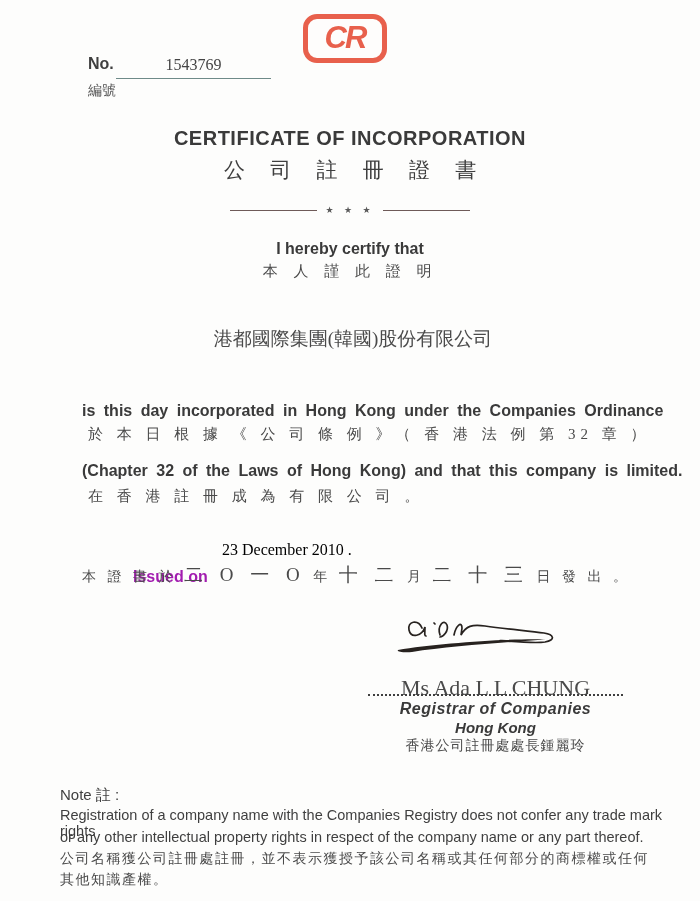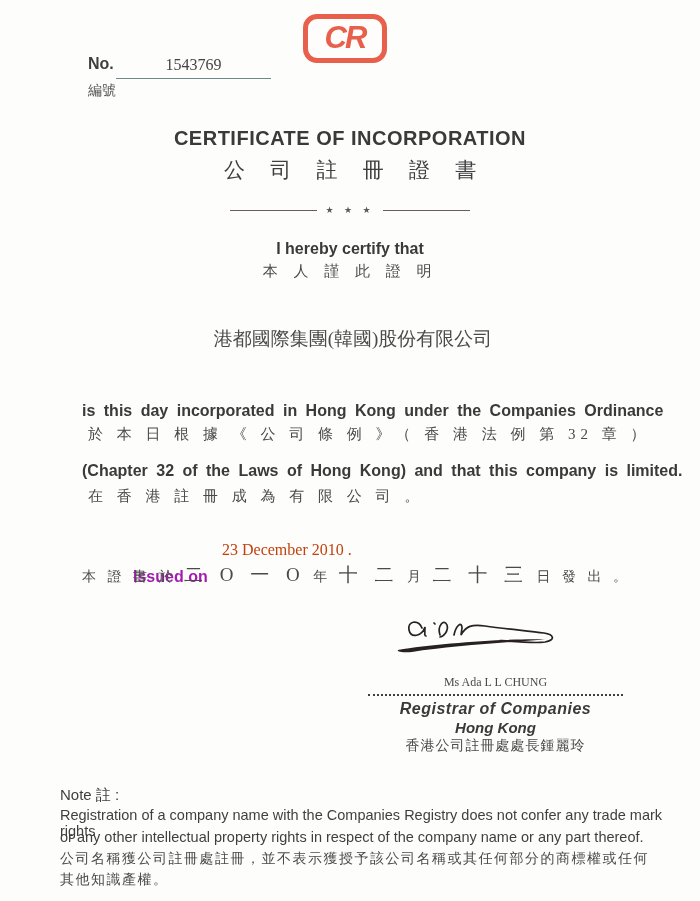--- a/index.html
+++ b/index.html
@@ -56,27 +56,27 @@
   .company-zh { top: 326px; font-family: "Liberation Serif", serif; font-size: 19px; color: #4a4a4a; margin-left: 6px; }
 
   .body-en { font-weight: bold; font-size: 16px; color: #3a3a3a; word-spacing: 4px; left: 82px; }
   .body-zh { font-size: 15px; color: #4a4a4a; font-family: "Liberation Serif", serif; letter-spacing: 5px; left: 88px; }
   .b1en { top: 402px; }
   .b1zh { top: 425px; }
   .b2en { top: 462px; }
   .b2zh { top: 487px; }
 
   .issued-label { top: 568px; left: 133px; font-weight: bold; font-size: 16px; color: #a21caf; }
-  .issued-date { top: 541px; left: 222px; font-family: "Liberation Serif", serif; font-size: 16px; color: #c2410c; }
+  .issued-date { top: 541px; left: 222px; font-family: "Liberation Serif", serif; font-size: 16px; color: #000000; }
   .issued-zh { top: 562px; left: 82px; font-family: "Liberation Serif", serif; color: #4a4a4a; font-size: 14px; letter-spacing: 4px; }
   .issued-zh .big { font-size: 19px; letter-spacing: 6px; }
 
   
   .signature { top: 612px; left: 392px; }
-  .signatory-name { top: 675px; left: 368px; width: 255px; text-align: center; font-family: "Liberation Serif", serif; font-size: 12px; color: #4a4a4a; }
+  .signatory-name { top: 675px; left: 368px; width: 255px; text-align: center; font-family: "Liberation Serif", serif; font-size: 22px; color: #4a4a4a; }
   .dotted-line { top: 688px; left: 368px; width: 255px; border-bottom: 2.5px dotted #3f3f3f; height: 8px; }
   .reg-title1 { top: 700px; left: 368px; width: 255px; text-align: center; font-weight: bold; font-style: italic; font-size: 16px; color: #3a3a3a; letter-spacing: 0.5px; }
   .reg-title2 { top: 719px; left: 368px; width: 255px; text-align: center; font-weight: bold; font-style: italic; font-size: 15px; color: #3a3a3a; }
   .reg-zh { top: 737px; left: 368px; width: 255px; text-align: center; font-family: "Liberation Serif", serif; font-size: 14px; color: #4a4a4a; letter-spacing: 1px; }
 
   
   .note-label { top: 786px; left: 60px; font-size: 15px; color: #3f3f3f; }
   .note-en1 { top: 807px; left: 60px; font-size: 14.5px; color: #3f3f3f; }
   .note-en2 { top: 829px; left: 60px; font-size: 14.5px; color: #3f3f3f; }
   .note-zh1 { top: 850px; left: 60px; font-size: 14px; color: #4a4a4a; font-family: "Liberation Serif", serif; letter-spacing: 1.5px; }

